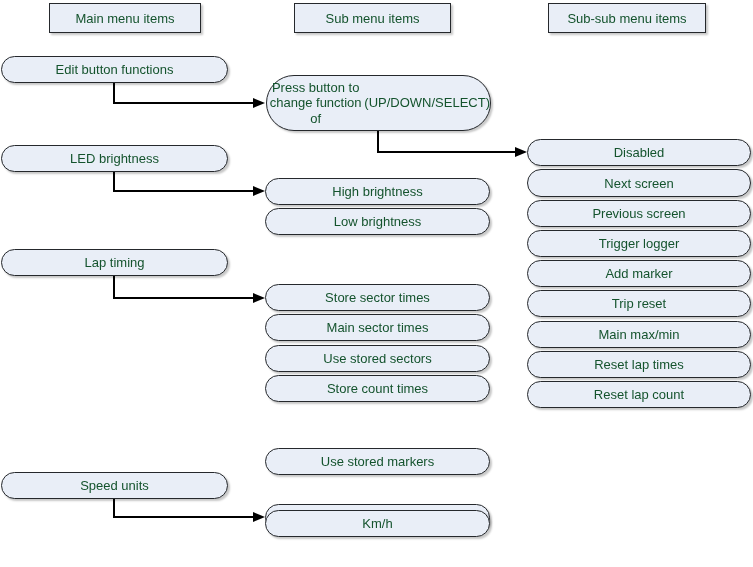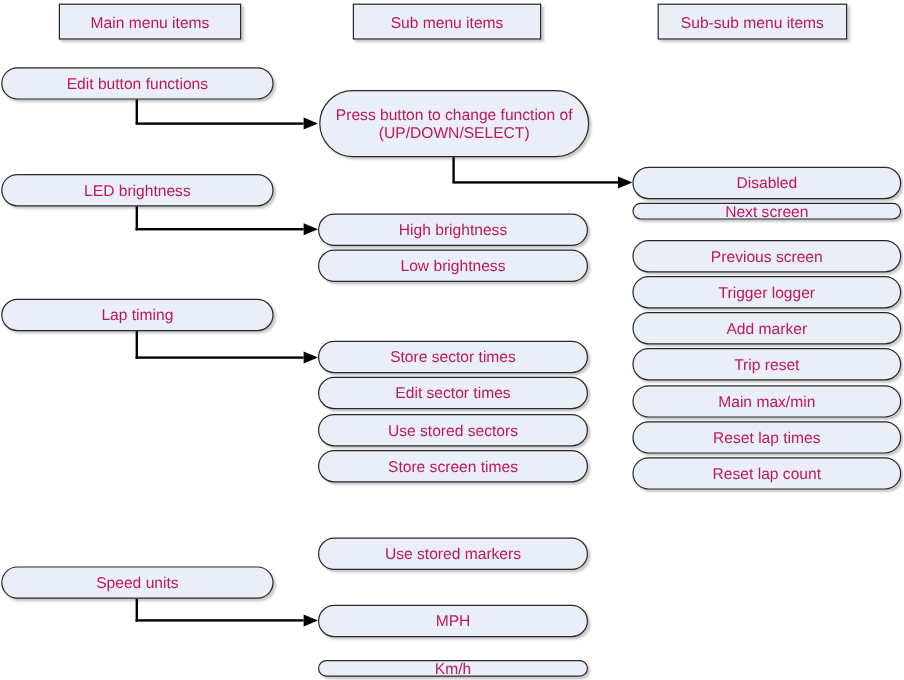--- a/index.html
+++ b/index.html
@@ -3,39 +3,39 @@
 <meta charset="utf-8">
 <style>
   html, body { margin: 0; padding: 0; background: #ffffff; }
   #canvas {
     position: relative;
     width: 753px;
     height: 567px;
     background: #ffffff;
     font-family: "Liberation Sans", sans-serif;
     font-size: 13px;
-    color: #be185d;
+    color: #14532d;
     overflow: hidden;
   }
   .box {
     position: absolute;
     box-sizing: border-box;
     background: #e9eef7;
     border: 1.5px solid #25282c;
     display: flex;
     align-items: center;
     justify-content: center;
     text-align: center;
     box-shadow: 2px 2px 2px rgba(0,0,0,0.22);
   }
   .header { border-radius: 0; }
   .pill   { border-radius: 14px; }
   .press  {
     border-radius: 28px;
-    flex-direction: column;
+    flex-direction: row;
     line-height: 15.5px;
   }
   .conn-v {
     position: absolute;
     width: 2px;
     background: #000000;
   }
   .conn-h {
     position: absolute;
     height: 2px;
@@ -66,30 +66,30 @@
 
   <div class="box press" style="left:266px; top:75px; width:225px; height:56px">
     <div>Press button to change function of</div>
     <div>(UP/DOWN/SELECT)</div>
   </div>
 
   <div class="box pill" style="left:265px; top:178px; width:225px; height:27px">High brightness</div>
   <div class="box pill" style="left:265px; top:208px; width:225px; height:27px">Low brightness</div>
 
   <div class="box pill" style="left:265px; top:284px; width:225px; height:27px">Store sector times</div>
-  <div class="box pill" style="left:265px; top:314px; width:225px; height:27px">Edit sector times</div>
+  <div class="box pill" style="left:265px; top:314px; width:225px; height:27px">Main sector times</div>
   <div class="box pill" style="left:265px; top:345px; width:225px; height:27px">Use stored sectors</div>
-  <div class="box pill" style="left:265px; top:375px; width:225px; height:27px">Store screen times</div>
+  <div class="box pill" style="left:265px; top:375px; width:225px; height:27px">Store count times</div>
   <div class="box pill" style="left:265px; top:448px; width:225px; height:27px">Use stored markers</div>
 
   <div class="box pill" style="left:265px; top:504px; width:225px; height:27px">MPH</div>
-  <div class="box pill" style="left:265px; top:550px; width:225px; height:14px">Km/h</div>
+  <div class="box pill" style="left:265px; top:510px; width:225px; height:27px">Km/h</div>
 
   <div class="box pill" style="left:527px; top:139px; width:224px; height:27px">Disabled</div>
-  <div class="box pill" style="left:527px; top:169px; width:224px; height:14px">Next screen</div>
+  <div class="box pill" style="left:527px; top:169px; width:224px; height:28px">Next screen</div>
   <div class="box pill" style="left:527px; top:200px; width:224px; height:27px">Previous screen</div>
   <div class="box pill" style="left:527px; top:230px; width:224px; height:27px">Trigger logger</div>
   <div class="box pill" style="left:527px; top:260px; width:224px; height:27px">Add marker</div>
   <div class="box pill" style="left:527px; top:290px; width:224px; height:27px">Trip reset</div>
   <div class="box pill" style="left:527px; top:321px; width:224px; height:27px">Main max/min</div>
   <div class="box pill" style="left:527px; top:351px; width:224px; height:27px">Reset lap times</div>
   <div class="box pill" style="left:527px; top:381px; width:224px; height:27px">Reset lap count</div>
 
   <div class="conn-v" style="left:113px; top:83px; height:20px"></div>
   <div class="conn-h" style="left:113px; top:102px; width:140px"></div>

